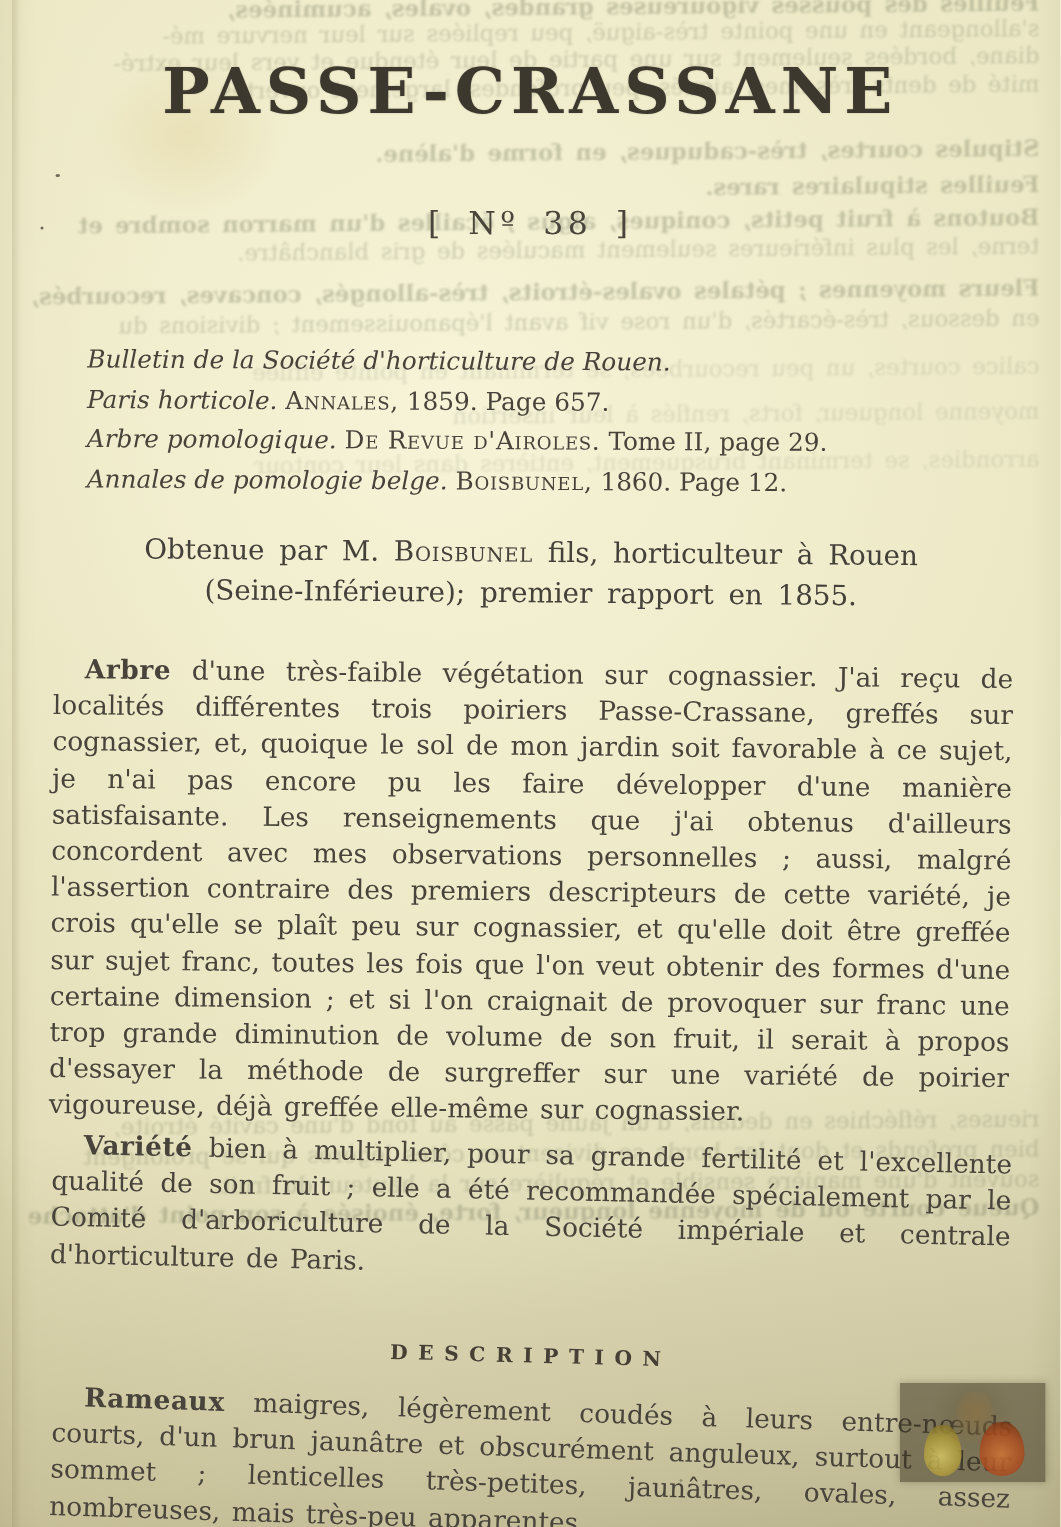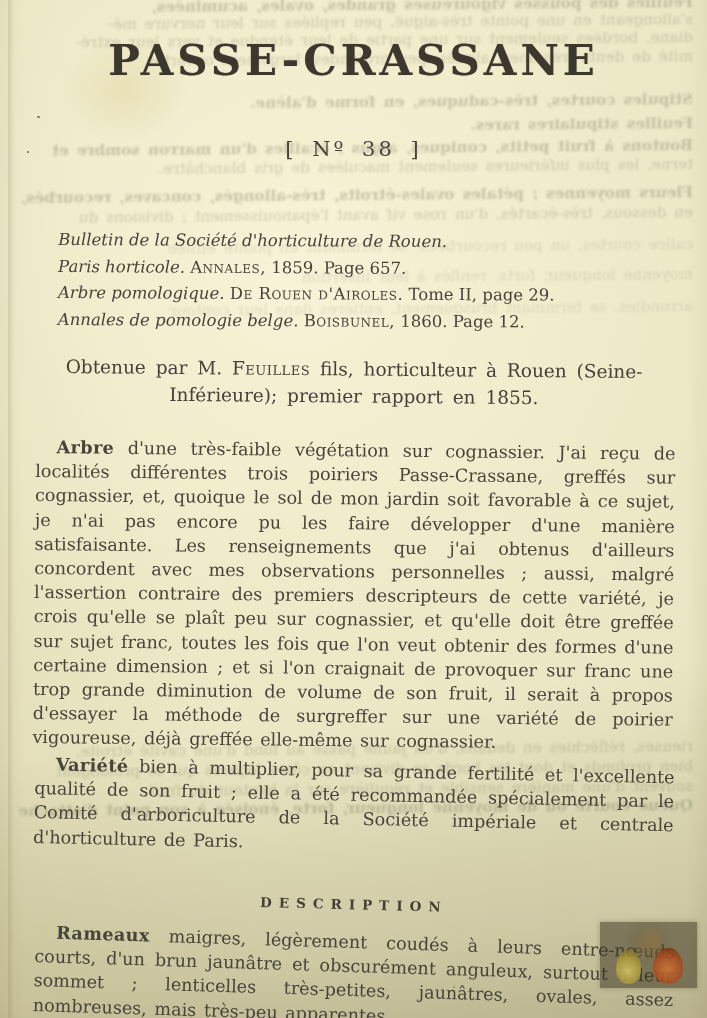--- a/index.html
+++ b/index.html
@@ -148,30 +148,30 @@
       <div>
         <span class="em">Bulletin de la Société d'horticulture de Rouen.</span>
         <span class="sc"></span><span></span>
       </div>
       <div>
         <span class="em">Paris horticole.</span>
         <span class="sc">Annales,</span><span> 1859. Page 657.</span>
       </div>
       <div>
         <span class="em">Arbre pomologique.</span>
-        <span class="sc">De Rouen d'Airoles.</span><span> Tome II, page 29.</span>
+        <span class="sc">De Revue d'Airoles.</span><span> Tome II, page 29.</span>
       </div>
       <div>
         <span class="em">Annales de pomologie belge.</span>
         <span class="sc">Boisbunel,</span><span> 1860. Page 12.</span>
       </div>
     </div>
 
     <div class="attribution">
-      <span>Obtenue par M. </span><span class="sc">Feuilles</span><span> fils, horticulteur à Rouen (Seine-Inférieure); premier rapport en 1855.</span>
+      <span>Obtenue par M. </span><span class="sc">Boisbunel</span><span> fils, horticulteur à Rouen (Seine-Inférieure); premier rapport en 1855.</span>
     </div>
 
     <div class="bodytext">
 
       <p class="para para-arbre">
         <span class="lead">Arbre</span><span> d'une très-faible végétation sur cognassier. J'ai reçu de localités différentes trois poiriers Passe-Crassane, greffés sur cognassier, et, quoique le sol de mon jardin soit favorable à ce sujet, je n'ai pas encore pu les faire développer d'une manière satisfaisante. Les renseignements que j'ai obtenus d'ailleurs concordent avec mes observations personnelles ; aussi, malgré l'assertion contraire des premiers descripteurs de cette variété, je crois qu'elle se plaît peu sur cognassier, et qu'elle doit être greffée sur sujet franc, toutes les fois que l'on veut obtenir des formes d'une certaine dimension ; et si l'on craignait de provoquer sur franc une trop grande diminution de volume de son fruit, il serait à propos d'essayer la méthode de surgreffer sur une variété de poirier vigoureuse, déjà greffée elle-même sur cognassier.</span>
       </p>
 
       <p class="para para-variete">
         <span class="lead">Variété</span><span> bien à multiplier, pour sa grande fertilité et l'excellente qualité de son fruit ; elle a été recommandée spécialement par le Comité d'arboriculture de la Société impériale et centrale d'horticulture de Paris.</span>

